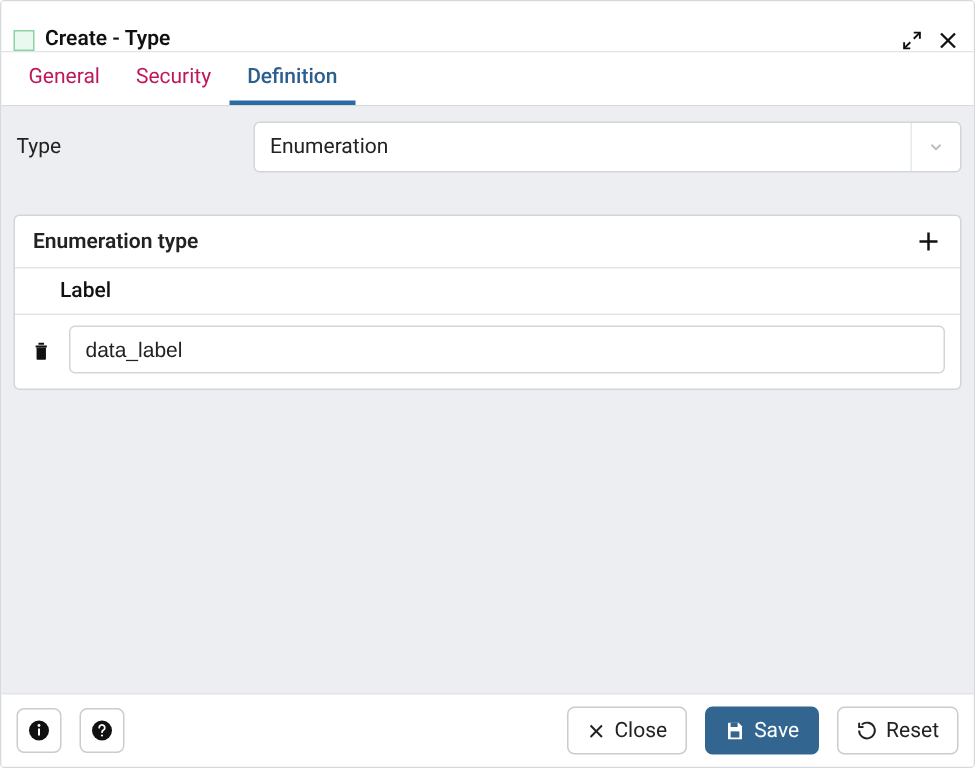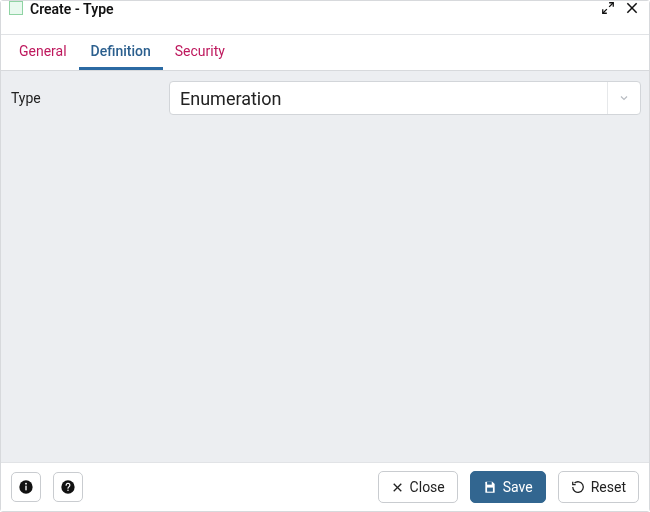--- a/index.html
+++ b/index.html
@@ -14,21 +14,21 @@
     width: 650px;
     height: 512px;
     border: 1px solid #d7d9dc;
     border-radius: 3px;
     display: flex;
     flex-direction: column;
     background: #fff;
   }
   .titlebar {
     display:flex;
-    align-items:flex-start;
+    align-items:flex-end;
     height: 34px;
     padding: 0 10px 0 8px;
     border-bottom: 1px solid #e1e3e6;
     background: #fff;
   }
   .title-icon {
     width:14px; height:14px;
     border:1.5px solid #8fd3a3;
     background:#e9f9ef;
     margin-right:7px;
@@ -87,21 +87,21 @@
     flex:1;
     background:#fff;
     border:1px solid #d2d5d9;
     border-radius:4px;
     height:34px;
     display:flex;
     align-items:center;
     padding: 0 10px;
     justify-content:space-between;
     cursor:pointer;
-    font-size:18px;
+    font-size:14px;
   }
   .select .chev { color:#b8bcc2; padding-left:10px; border-left:1px solid #e6e8ea; height:100%; display:flex; align-items:center; }
   .panel {
     background:#fff;
     border:1px solid #d2d5d9;
     border-radius:4px;
   }
   .panel-header {
     display:flex;
     align-items:center;
@@ -193,38 +193,62 @@
         <svg width="14" height="14" viewBox="0 0 24 24" fill="none" stroke="#111" stroke-width="2.6">
           <line x1="4" y1="4" x2="20" y2="20"></line>
             <line x1="20" y1="4" x2="4" y2="20"></line>
         </svg>
       </span>
     </div>
   </div>
 
   <div class="tabs">
     <div class="tab">General</div>
+    <div class="tab">Security</div>
     <div class="tab active">Definition</div>
-    <div class="tab">Security</div>
   </div>
 
   <div class="body">
 
     <div class="row">
       <div class="row-label">Type</div>
       <div class="select">
         <span>Enumeration</span>
         <span class="chev">
           <svg width="12" height="12" viewBox="0 0 24 24" fill="none" stroke="#b8bcc2" stroke-width="2.4">
             <polyline points="6 9 12 15 18 9"></polyline>
           </svg>
         </span>
       </div>
     </div>
 
+    <div class="panel">
+      <div class="panel-header">
+        <span>Enumeration type</span>
+        <span class="add">
+          <svg width="18" height="18" viewBox="0 0 24 24" fill="none" stroke="#111" stroke-width="2.2">
+            <line x1="12" y1="4" x2="12" y2="20"></line>
+              <line x1="4" y1="12" x2="20" y2="12"></line>
+          </svg>
+        </span>
+      </div>
+      <div class="panel-sub">
+        <span>Label</span>
+      </div>
+      <div class="panel-row">
+        <span class="trash">
+          <svg width="15" height="15" viewBox="0 0 24 24" fill="#111">
+            <path d="M6 7h12v2H6z"></path>
+              <path d="M7 9h10v12a1 1 0 0 1-1 1H8a1 1 0 0 1-1-1V9z"></path>
+            <path d="M9 4h6v2H9z"></path>
+          </svg>
+        </span>
+        <input class="enum-input" value="data_label" style="">
+      </div>
+    </div>
 
   </div>
 
   <div class="footer">
     <div class="iconbtn">
       <svg width="16" height="16" viewBox="0 0 24 24" fill="#111">
         <circle cx="12" cy="12" r="10"></circle>
           <rect x="11" y="10" width="2" height="7" fill="#fff"></rect>
           <circle cx="12" cy="7" r="1.4" fill="#fff"></circle>
       </svg>

